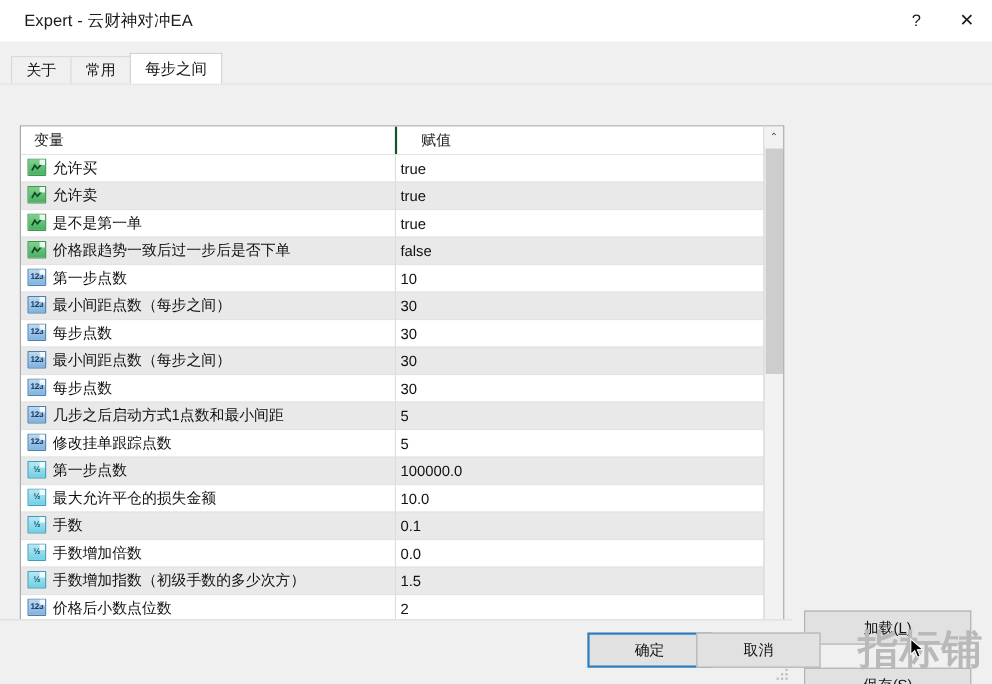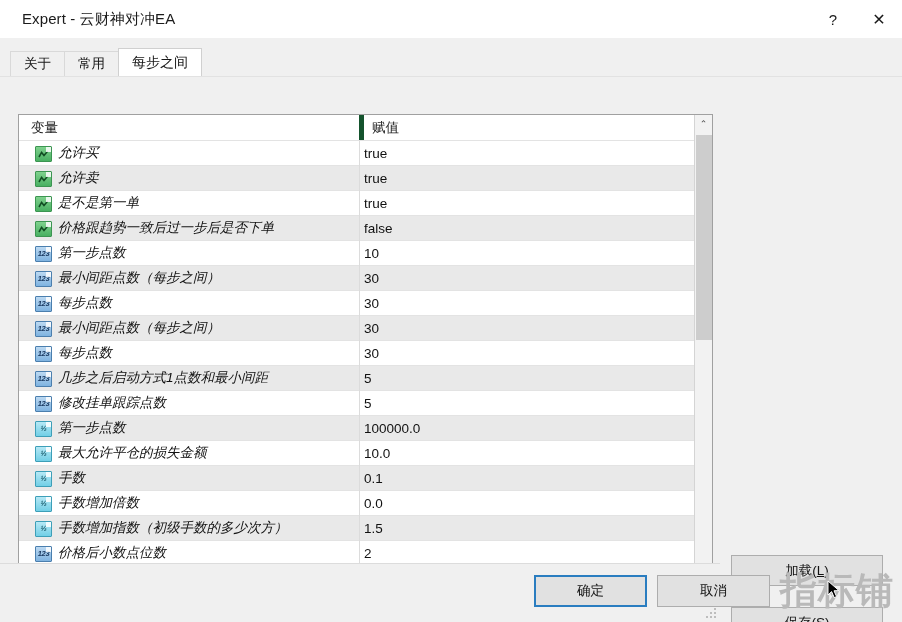--- a/index.html
+++ b/index.html
@@ -104,39 +104,38 @@
   }
   .hdr {
     display: flex;
     height: 25px;
     background: #ffffff;
     align-items: center;
     font-size: 13.5px;
     color: #1b1b1b;
   }
   .hdr .c1 { width: 340px; padding-left: 12px; }
-  .hdr .c2 { flex: 1; padding-left: 8px; border-left: 5px solid #14532d; height: 25px; display:flex; align-items:center; }
+  .hdr .c2 { flex: 1; padding-left: 22px; border-left: 2px solid #14532d; height: 25px; display:flex; align-items:center; }
 
   .rows { position: relative; }
   .row {
     display: flex;
     height: 25px;
     align-items: center;
     border-top: 1px solid #e3e3e3;
     font-size: 13.5px;
     color: #111;
   }
   .row.alt { background: #e9e9e9; }
   .row .cell-name {
     width: 340px;
-    display: flex; align-items: flex-end;
-    padding-left: 16px;
+    display: flex; align-items: flex-start;
+    padding-left: 6px;
     overflow: hidden;
     white-space: nowrap;
-    font-style: italic;
   }
   .row .cell-val {
     flex: 1;
     height: 25px;
     display: flex; align-items: center;
     padding-left: 4px;
     border-left: 1px solid #dcdcdc;
     white-space: nowrap;
   }
   .pname { margin-left: 6px; }
@@ -239,21 +238,21 @@
   }
   .btn-ok {
     position: absolute;
     left: 534px; top: 11px;
     width: 113px; height: 32px;
     background: #e1e1e1;
     border: 2px solid #2a7dc0;
   }
   .btn-cancel {
     position: absolute;
-    left: 657px; top: 11px;
+    left: 633px; top: 11px;
     width: 113px; height: 32px;
   }
 
   
   .watermark {
     position: absolute;
     left: 780px; top: 572px;
     font-size: 37px;
     font-weight: bold;
     color: #b9b9b9;

